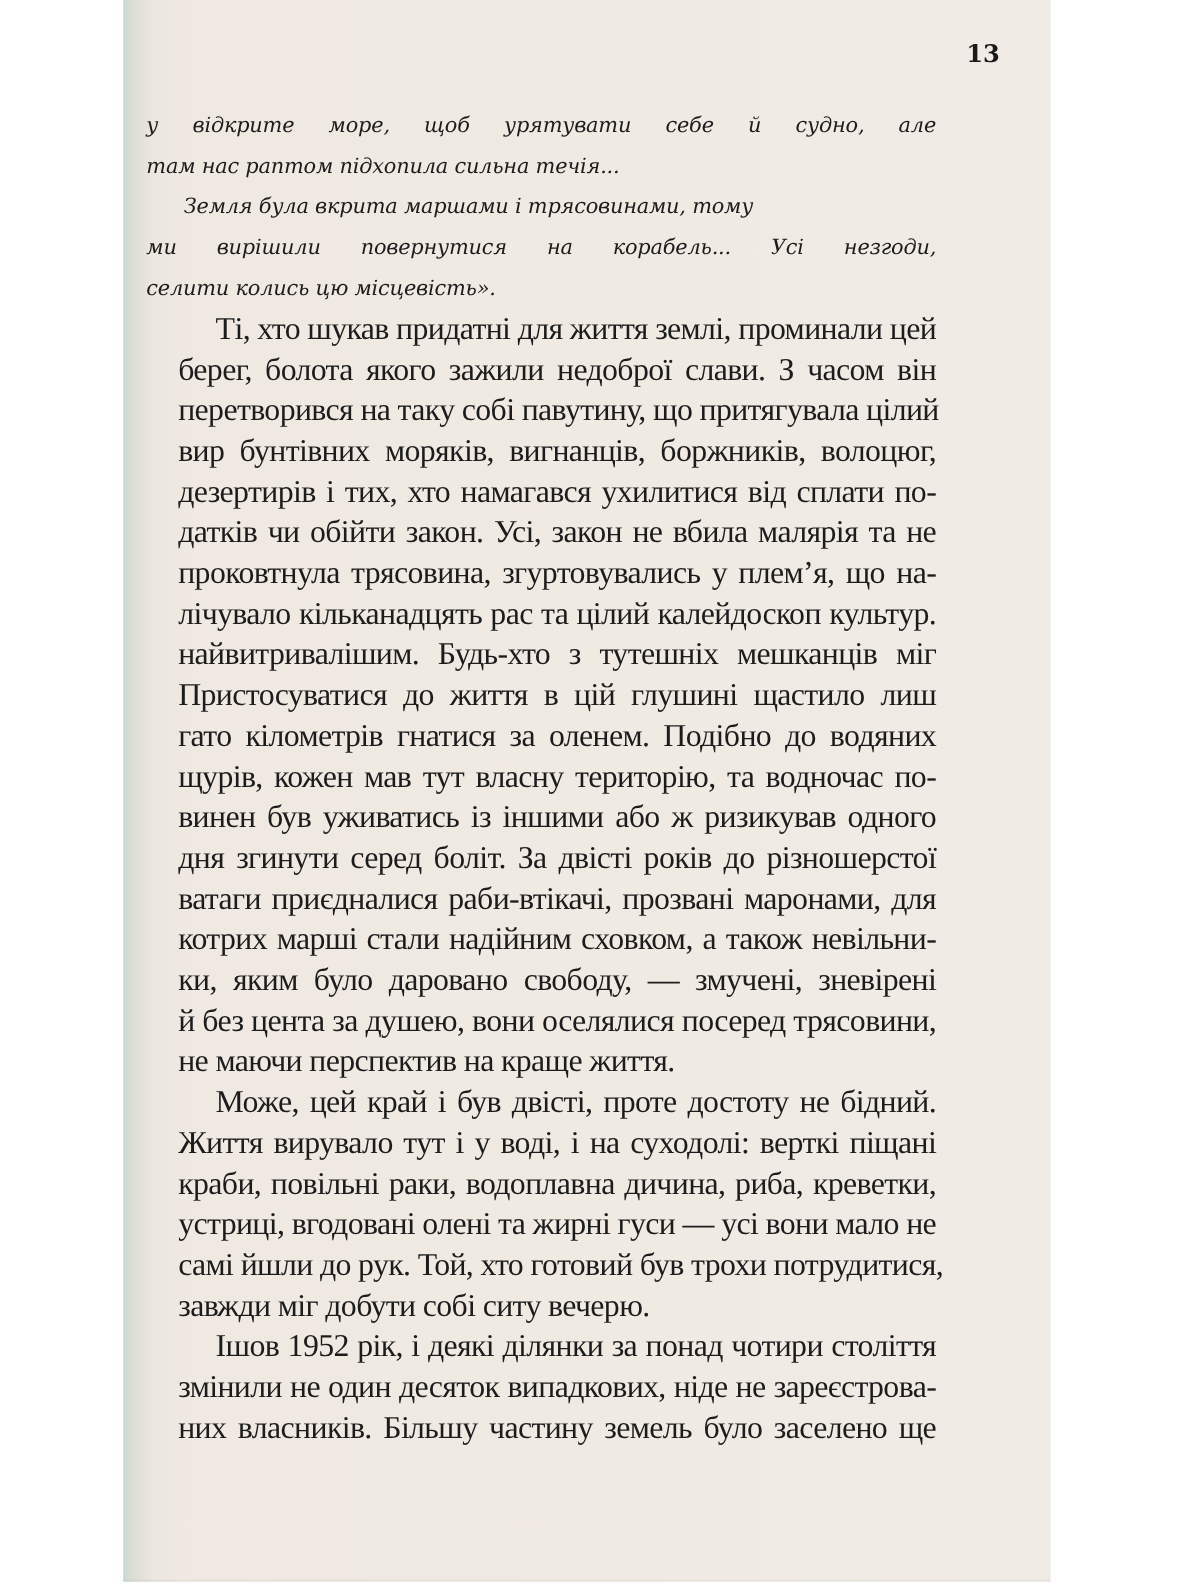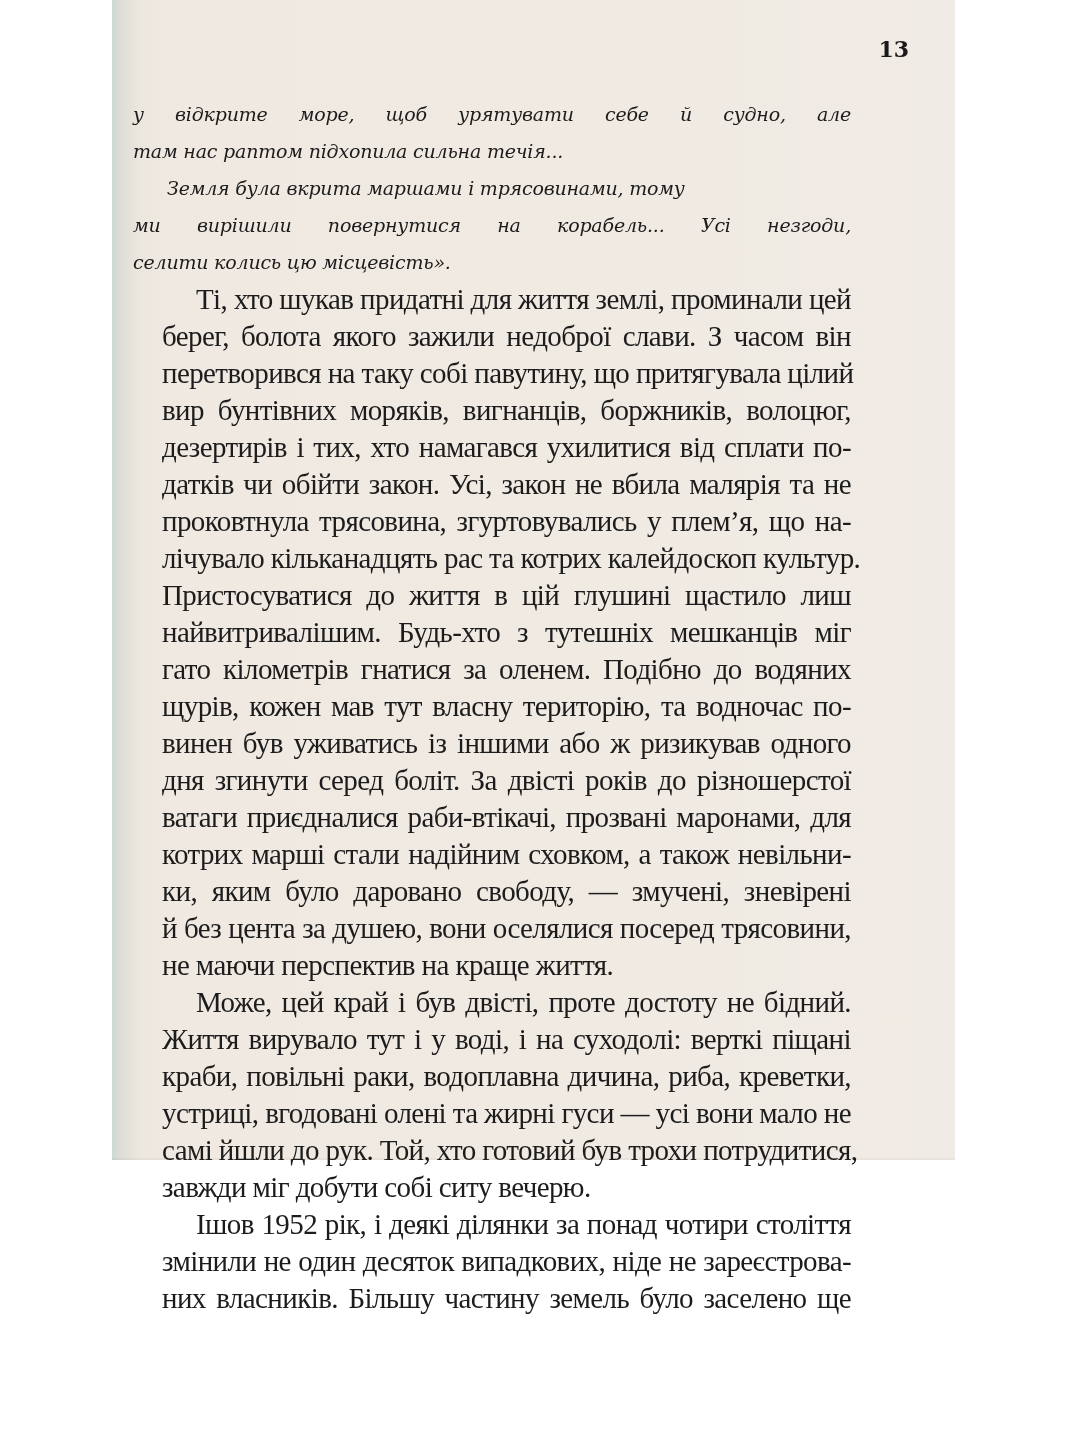--- a/index.html
+++ b/index.html
@@ -8,21 +8,21 @@
       width: 1080px;
       height: 1440px;
       background: #ffffff;
       overflow: hidden;
     }
     .page {
       position: absolute;
       left: 112px;
       top: 0;
       width: 843px;
-      height: 1160px;
+      height: 1438px;
       background: linear-gradient(90deg, #c9d9d6 0px, #ddddd4 8px, #ebe6de 26px, #efe9e1 60px, #f0ebe4 100%);
       box-shadow: inset 0 -2px 0 rgba(0,0,0,0.03);
     }
     .page-number {
       position: absolute;
       right: 46px;
       top: 36px;
       font-family: "DejaVu Serif", serif;
       font-weight: bold;
       font-size: 22px;
@@ -84,23 +84,23 @@
     </div>
 
     <div>
       <div class="line roman indent" style="text-align: justify;"><span style="white-space: nowrap;">Ті, хто шукав придатні для життя землі, проминали цей</span></div>
       <div class="line roman" style="text-align: justify;"><span style="white-space: nowrap;">берег, болота якого зажили недоброї слави. З часом він</span></div>
       <div class="line roman" style="text-align: justify;"><span style="white-space: nowrap;">перетворився на таку собі павутину, що притягувала цілий</span></div>
       <div class="line roman" style="text-align: justify;"><span style="white-space: nowrap;">вир бунтівних моряків, вигнанців, боржників, волоцюг,</span></div>
       <div class="line roman" style="text-align: justify;"><span style="white-space: nowrap;">дезертирів і тих, хто намагався ухилитися від сплати по-</span></div>
       <div class="line roman" style="text-align: justify;"><span style="white-space: nowrap;">датків чи обійти закон. Усі, закон не вбила малярія та не</span></div>
       <div class="line roman" style="text-align: justify;"><span style="white-space: nowrap;">проковтнула трясовина, згуртовувались у плем’я, що на-</span></div>
-      <div class="line roman" style="text-align: justify;"><span style="white-space: nowrap;">лічувало кільканадцять рас та котрих калейдоскоп культур.</span></div>
+      <div class="line roman" style="text-align: justify;"><span style="white-space: nowrap;">лічувало кільканадцять рас та цілий калейдоскоп культур.</span></div>
+      <div class="line roman" style="text-align: justify;"><span style="white-space: nowrap;">найвитривалішим. Будь-хто з тутешніх мешканців міг</span></div>
       <div class="line roman" style="text-align: justify;"><span style="white-space: nowrap;">Пристосуватися до життя в цій глушині щастило лиш</span></div>
-      <div class="line roman" style="text-align: justify;"><span style="white-space: nowrap;">найвитривалішим. Будь-хто з тутешніх мешканців міг</span></div>
       <div class="line roman" style="text-align: justify;"><span style="white-space: nowrap;">гато кілометрів гнатися за оленем. Подібно до водяних</span></div>
       <div class="line roman" style="text-align: justify;"><span style="white-space: nowrap;">щурів, кожен мав тут власну територію, та водночас по-</span></div>
       <div class="line roman" style="text-align: justify;"><span style="white-space: nowrap;">винен був уживатись із іншими або ж ризикував одного</span></div>
       <div class="line roman" style="text-align: justify;"><span style="white-space: nowrap;">дня згинути серед боліт. За двісті років до різношерстої</span></div>
       <div class="line roman" style="text-align: justify;"><span style="white-space: nowrap;">ватаги приєдналися раби-втікачі, прозвані маронами, для</span></div>
       <div class="line roman" style="text-align: justify;"><span style="white-space: nowrap;">котрих марші стали надійним сховком, а також невільни-</span></div>
       <div class="line roman" style="text-align: justify;"><span style="white-space: nowrap;">ки, яким було даровано свободу, — змучені, зневірені</span></div>
       <div class="line roman" style="text-align: justify;"><span style="white-space: nowrap;">й без цента за душею, вони оселялися посеред трясовини,</span></div>
       <div class="line roman last"><span style="white-space: nowrap;">не маючи перспектив на краще життя.</span></div>
     </div>

